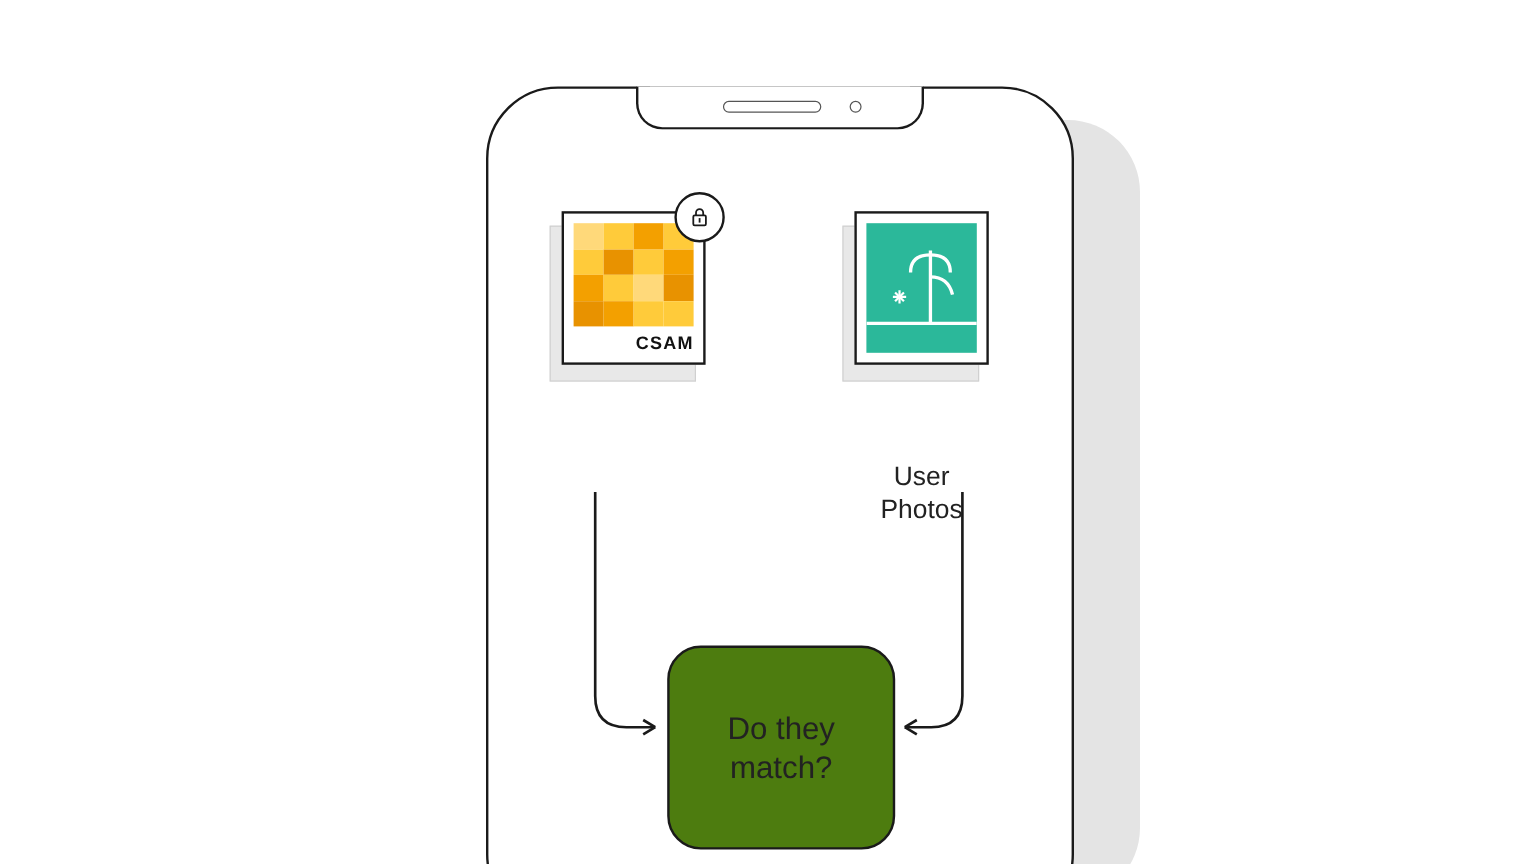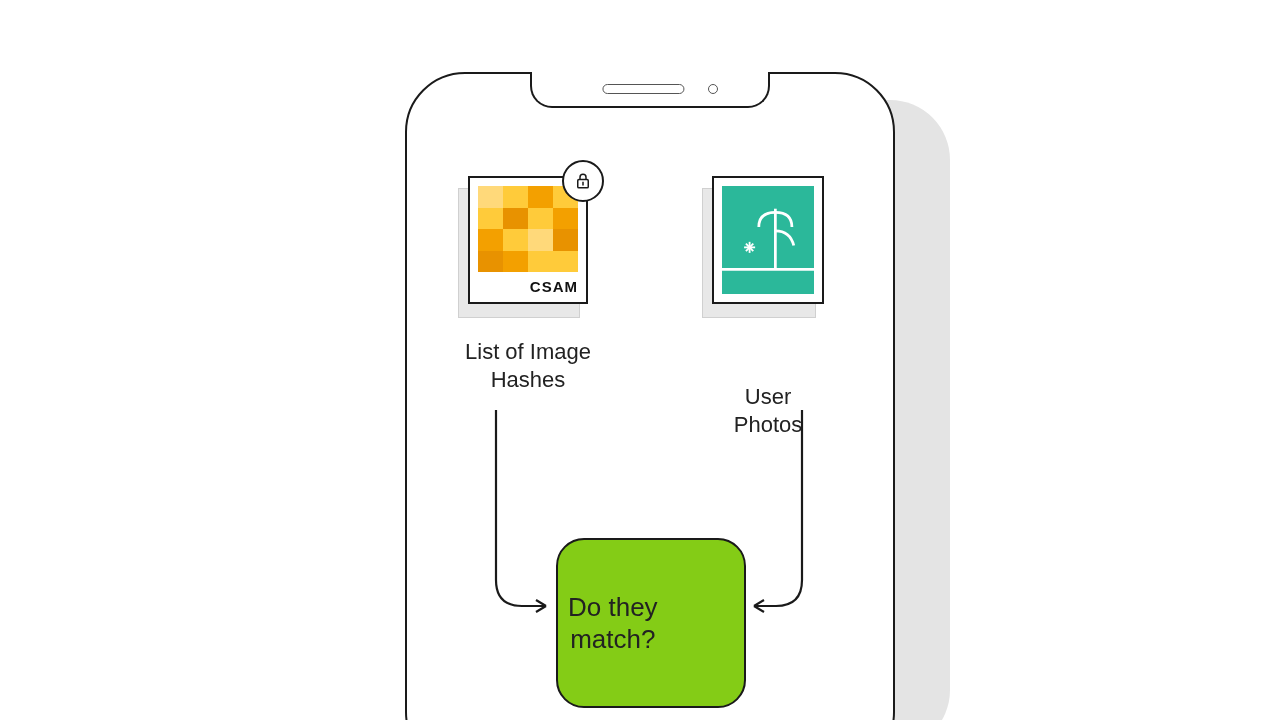--- a/index.html
+++ b/index.html
@@ -160,25 +160,26 @@
     color: #222;
   }
 
   
   .match-box {
     position: absolute;
     left: 556px;
     top: 538px;
     width: 190px;
     height: 170px;
-    background: #84cc16;
+    background: #4d7c0f;
     border: 2px solid #1a1a1a;
     border-radius: 28px;
     display: flex;
     align-items: center;
+    justify-content: center;
     text-align: center;
     font-size: 26px;
     line-height: 1.25;
     color: #222;
     box-sizing: border-box;
     padding: 10px;
   }
 
   
   svg.arrow {
@@ -246,21 +247,20 @@
             <line x1="24" y1="62" x2="36" y2="62"></line>
             <line x1="30" y1="56" x2="30" y2="68"></line>
             <line x1="26" y1="58" x2="34" y2="66"></line>
             <line x1="26" y1="66" x2="34" y2="58"></line>
           </g>
         </svg>
       </div>
     </div>
   </div>
 
-  <div class="caption" style="left:428px; top:338px;">List of Image<br>Hashes</div>
   <div class="caption" style="left:668px; top:338px;margin-top:45px;">User<br>Photos</div>
 
   <svg class="arrow" style="left:460px; top:410px;" width="120" height="220">
     <path d="M36 0 L36 170 Q36 196 62 196 L86 196" fill="none" stroke="#1a1a1a" stroke-width="2.2"></path>
     <path d="M86 196 l-10 -6 M86 196 l-10 6" fill="none" stroke="#1a1a1a" stroke-width="2.2"></path>
   </svg>
 
   <svg class="arrow" style="left:740px; top:410px;" width="120" height="220">
     <path d="M62 0 L62 170 Q62 196 36 196 L14 196" fill="none" stroke="#1a1a1a" stroke-width="2.2"></path>
     <path d="M14 196 l10 -6 M14 196 l10 6" fill="none" stroke="#1a1a1a" stroke-width="2.2"></path>

